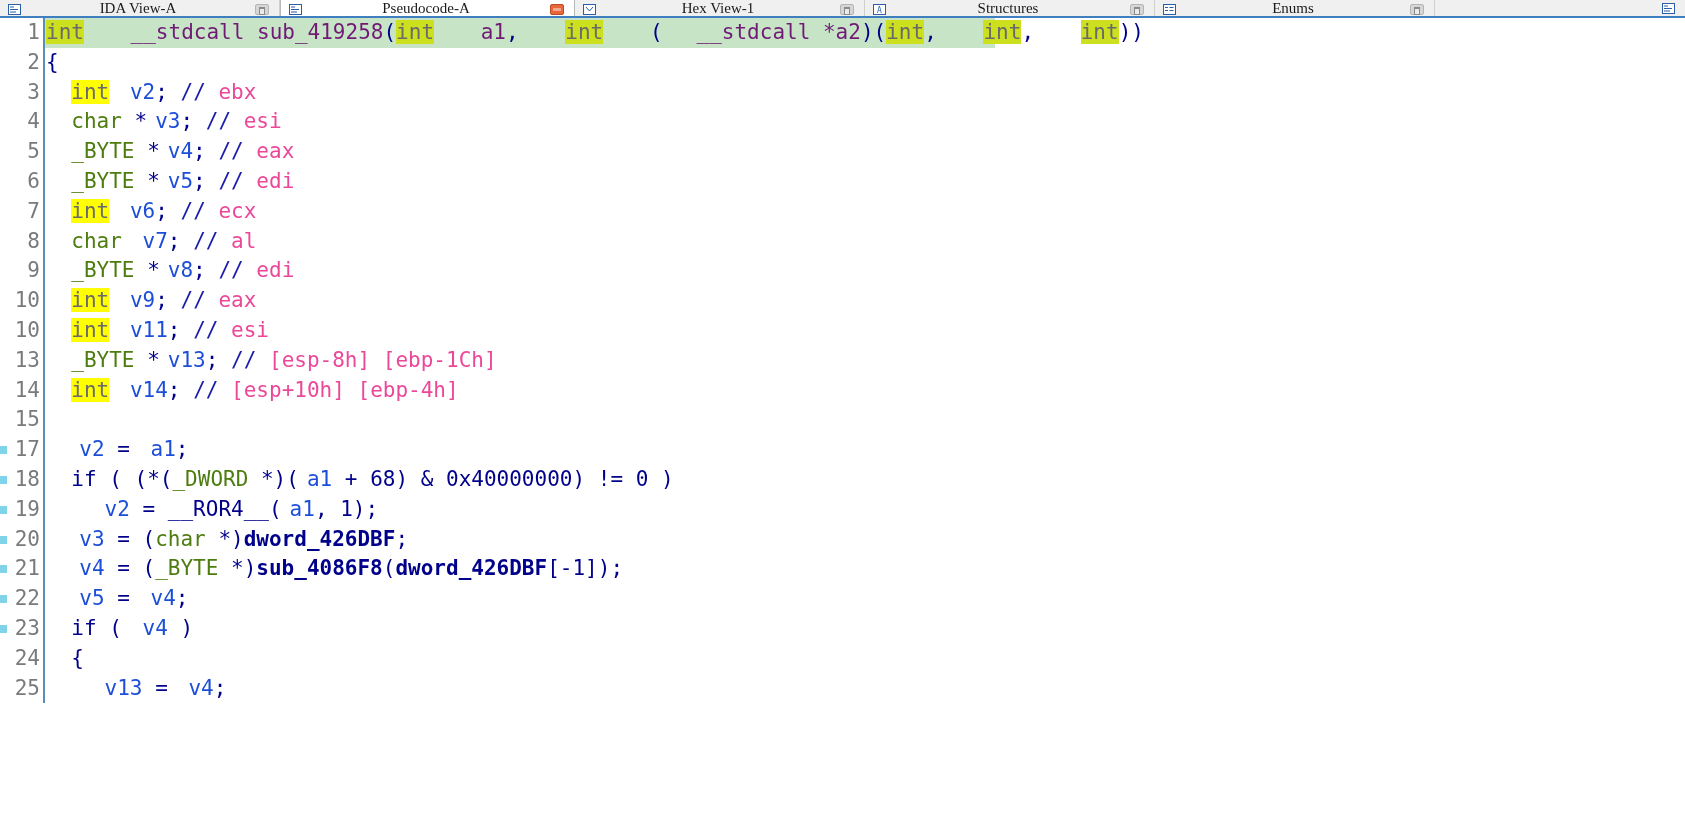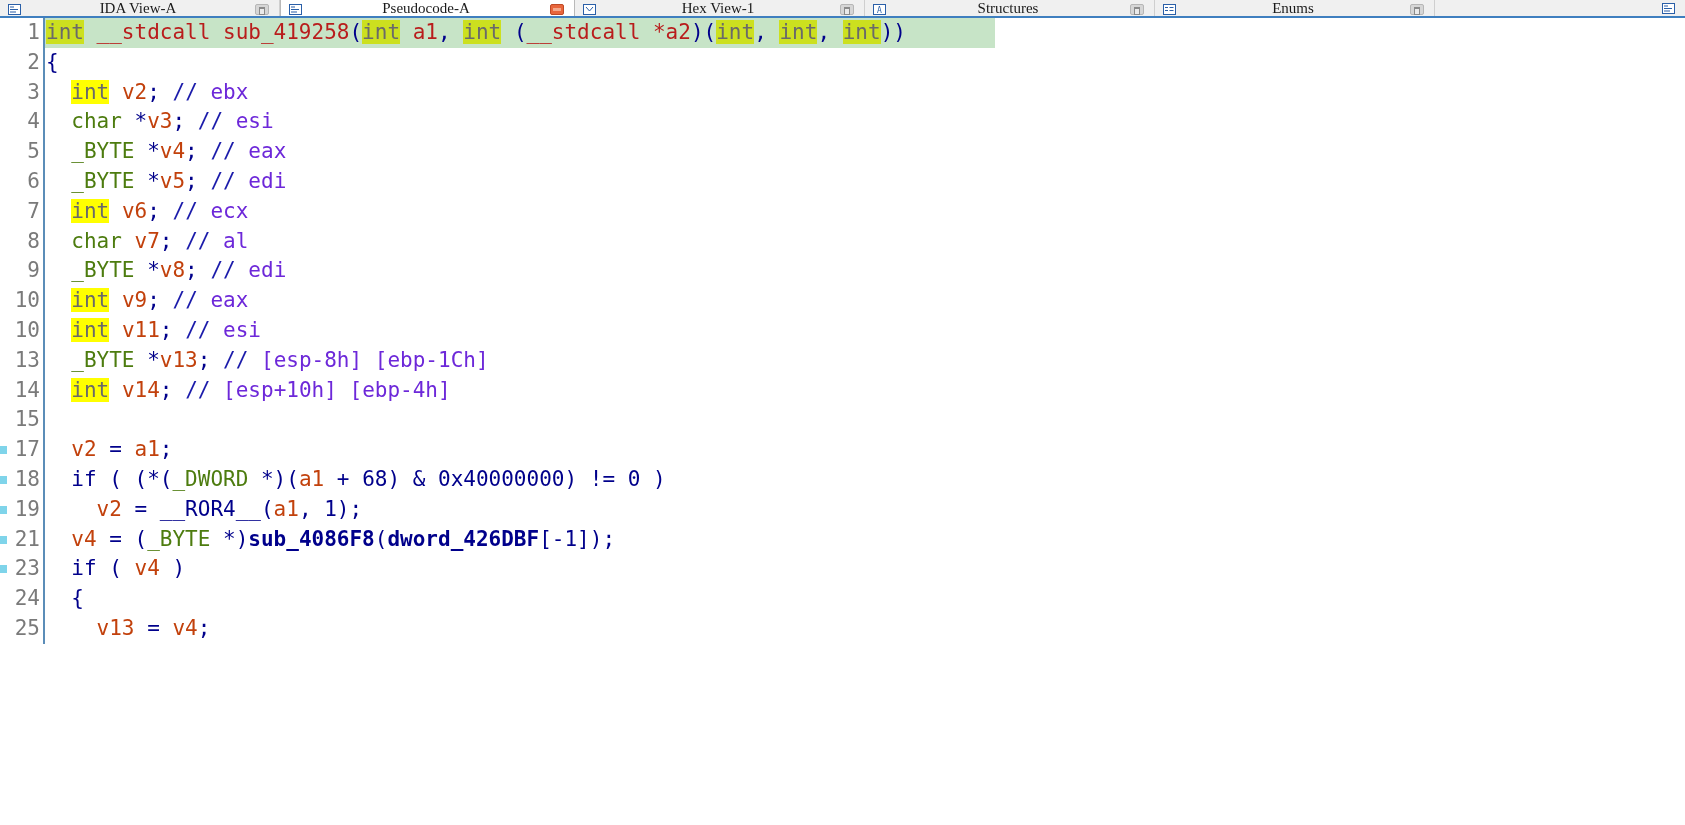--- a/index.html
+++ b/index.html
@@ -141,23 +141,23 @@
     background: #c7e4c7;
     z-index: 0;
   }
   .code-line .lineno, .code-line .vrule, .code-line .code-text { position: relative; z-index: 1; }
 
   
   .t-kw    { color: #6a6a6a; background: #ffff00; }          
   .t-kwg   { color: #6a6a6a; background: #cce01f; }          
   .t-type  { color: #4d7c0f; }                                
   .t-ctrl  { color: #00008b; }                                
-  .t-fn    { color: #b91c1c; }                                
-  .t-var   { color: #c2410c; }                                
-  .t-cmt   { color: #6d28d9; }                                
+  .t-fn    { color: #701a75; padding-left: 34px; }                                
+  .t-var   { color: #1d4ed8; margin-left: 8px; }                                
+  .t-cmt   { color: #ec4899; }                                
   .t-cmtsl { color: #1a1aaa; }                                
   .t-num   { color: #00008b; }                                
   .t-name  { color: #00008b; font-weight: bold; }             
   .t-plain { color: #00008b; }
   .t-op    { color: #00008b; }
 </style>
 </head>
 <body>
 
 <div id="tabbar">
@@ -239,17 +239,19 @@
     <div class="code-line"><span class="lineno">8</span><span class="vrule"></span><span class="code-text"><span class="t-plain">  </span><span class="t-type">char</span><span class="t-var"> v7</span><span class="t-ctrl">;</span><span class="t-plain"> </span><span class="t-cmtsl">//</span><span class="t-cmt"> al</span></span></div>
     <div class="code-line"><span class="lineno">9</span><span class="vrule"></span><span class="code-text"><span class="t-plain">  </span><span class="t-type">_BYTE </span><span class="t-ctrl">*</span><span class="t-var">v8</span><span class="t-ctrl">;</span><span class="t-plain"> </span><span class="t-cmtsl">//</span><span class="t-cmt"> edi</span></span></div>
     <div class="code-line"><span class="lineno">10</span><span class="vrule"></span><span class="code-text"><span class="t-plain">  </span><span class="t-kw">int</span><span class="t-var"> v9</span><span class="t-ctrl">;</span><span class="t-plain"> </span><span class="t-cmtsl">//</span><span class="t-cmt"> eax</span></span></div>
     <div class="code-line"><span class="lineno">10</span><span class="vrule"></span><span class="code-text"><span class="t-plain">  </span><span class="t-kw">int</span><span class="t-var"> v11</span><span class="t-ctrl">;</span><span class="t-plain"> </span><span class="t-cmtsl">//</span><span class="t-cmt"> esi</span></span></div>
     <div class="code-line"><span class="lineno">13</span><span class="vrule"></span><span class="code-text"><span class="t-plain">  </span><span class="t-type">_BYTE </span><span class="t-ctrl">*</span><span class="t-var">v13</span><span class="t-ctrl">;</span><span class="t-plain"> </span><span class="t-cmtsl">//</span><span class="t-cmt"> [esp-8h] [ebp-1Ch]</span></span></div>
     <div class="code-line"><span class="lineno">14</span><span class="vrule"></span><span class="code-text"><span class="t-plain">  </span><span class="t-kw">int</span><span class="t-var"> v14</span><span class="t-ctrl">;</span><span class="t-plain"> </span><span class="t-cmtsl">//</span><span class="t-cmt"> [esp+10h] [ebp-4h]</span></span></div>
     <div class="code-line"><span class="lineno">15</span><span class="vrule"></span><span class="code-text"></span></div>
     <div class="code-line"><div class="mark"></div><span class="lineno">17</span><span class="vrule"></span><span class="code-text"><span class="t-plain">  </span><span class="t-var">v2</span><span class="t-op"> = </span><span class="t-var">a1</span><span class="t-ctrl">;</span></span></div>
     <div class="code-line"><div class="mark"></div><span class="lineno">18</span><span class="vrule"></span><span class="code-text"><span class="t-plain">  </span><span class="t-ctrl">if ( (*(</span><span class="t-type">_DWORD </span><span class="t-ctrl">*)(</span><span class="t-var">a1</span><span class="t-op"> + </span><span class="t-num">68</span><span class="t-ctrl">) &amp; </span><span class="t-num">0x40000000</span><span class="t-ctrl">) != </span><span class="t-num">0</span><span class="t-ctrl"> )</span></span></div>
     <div class="code-line"><div class="mark"></div><span class="lineno">19</span><span class="vrule"></span><span class="code-text"><span class="t-plain">    </span><span class="t-var">v2</span><span class="t-op"> = </span><span class="t-ctrl">__ROR4__(</span><span class="t-var">a1</span><span class="t-ctrl">, </span><span class="t-num">1</span><span class="t-ctrl">);</span></span></div>
+    <div class="code-line"><div class="mark"></div><span class="lineno">20</span><span class="vrule"></span><span class="code-text"><span class="t-plain">  </span><span class="t-var">v3</span><span class="t-op"> = (</span><span class="t-type">char </span><span class="t-ctrl">*)</span><span class="t-name">dword_426DBF</span><span class="t-ctrl">;</span></span></div>
     <div class="code-line"><div class="mark"></div><span class="lineno">21</span><span class="vrule"></span><span class="code-text"><span class="t-plain">  </span><span class="t-var">v4</span><span class="t-op"> = (</span><span class="t-type">_BYTE </span><span class="t-ctrl">*)</span><span class="t-name">sub_4086F8</span><span class="t-ctrl">(</span><span class="t-name">dword_426DBF</span><span class="t-ctrl">[</span><span class="t-num">-1</span><span class="t-ctrl">]);</span></span></div>
+    <div class="code-line"><div class="mark"></div><span class="lineno">22</span><span class="vrule"></span><span class="code-text"><span class="t-plain">  </span><span class="t-var">v5</span><span class="t-op"> = </span><span class="t-var">v4</span><span class="t-ctrl">;</span></span></div>
     <div class="code-line"><div class="mark"></div><span class="lineno">23</span><span class="vrule"></span><span class="code-text"><span class="t-plain">  </span><span class="t-ctrl">if ( </span><span class="t-var">v4</span><span class="t-ctrl"> )</span></span></div>
     <div class="code-line"><span class="lineno">24</span><span class="vrule"></span><span class="code-text"><span class="t-plain">  </span><span class="t-ctrl">{</span></span></div>
     <div class="code-line"><span class="lineno">25</span><span class="vrule"></span><span class="code-text"><span class="t-plain">    </span><span class="t-var">v13</span><span class="t-op"> = </span><span class="t-var">v4</span><span class="t-ctrl">;</span></span></div>
   </div>
 
 </body></html>

